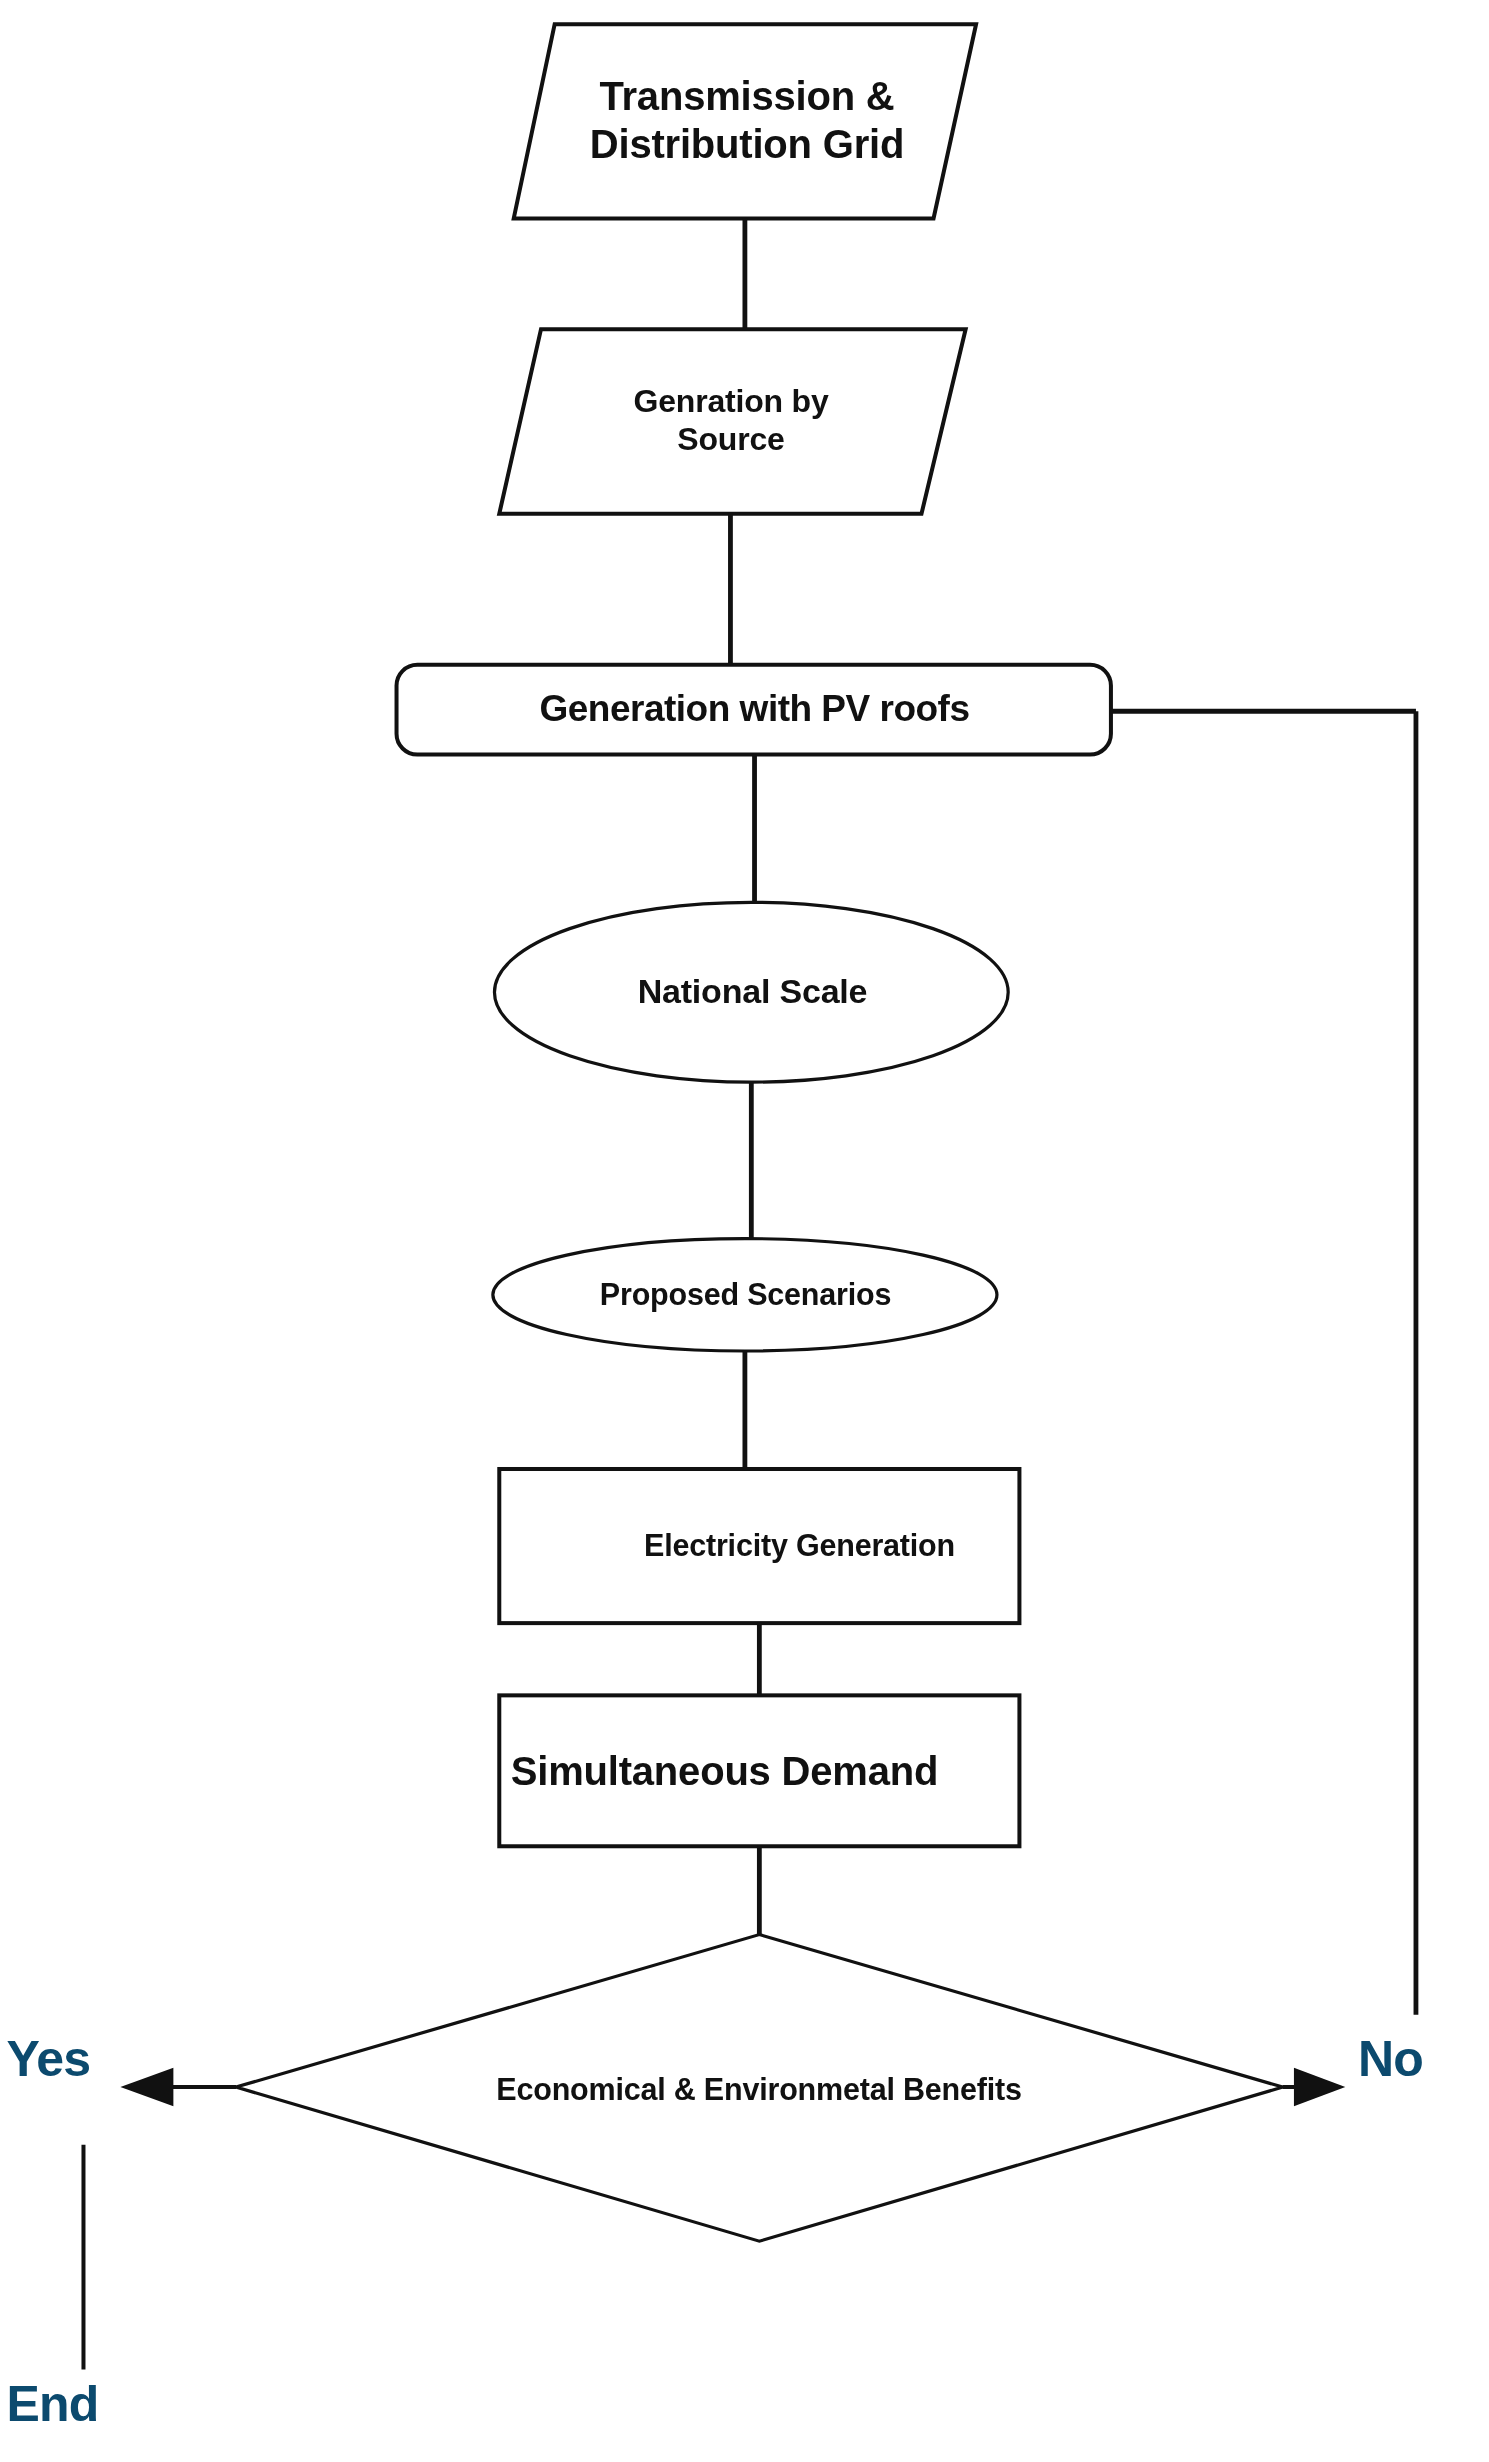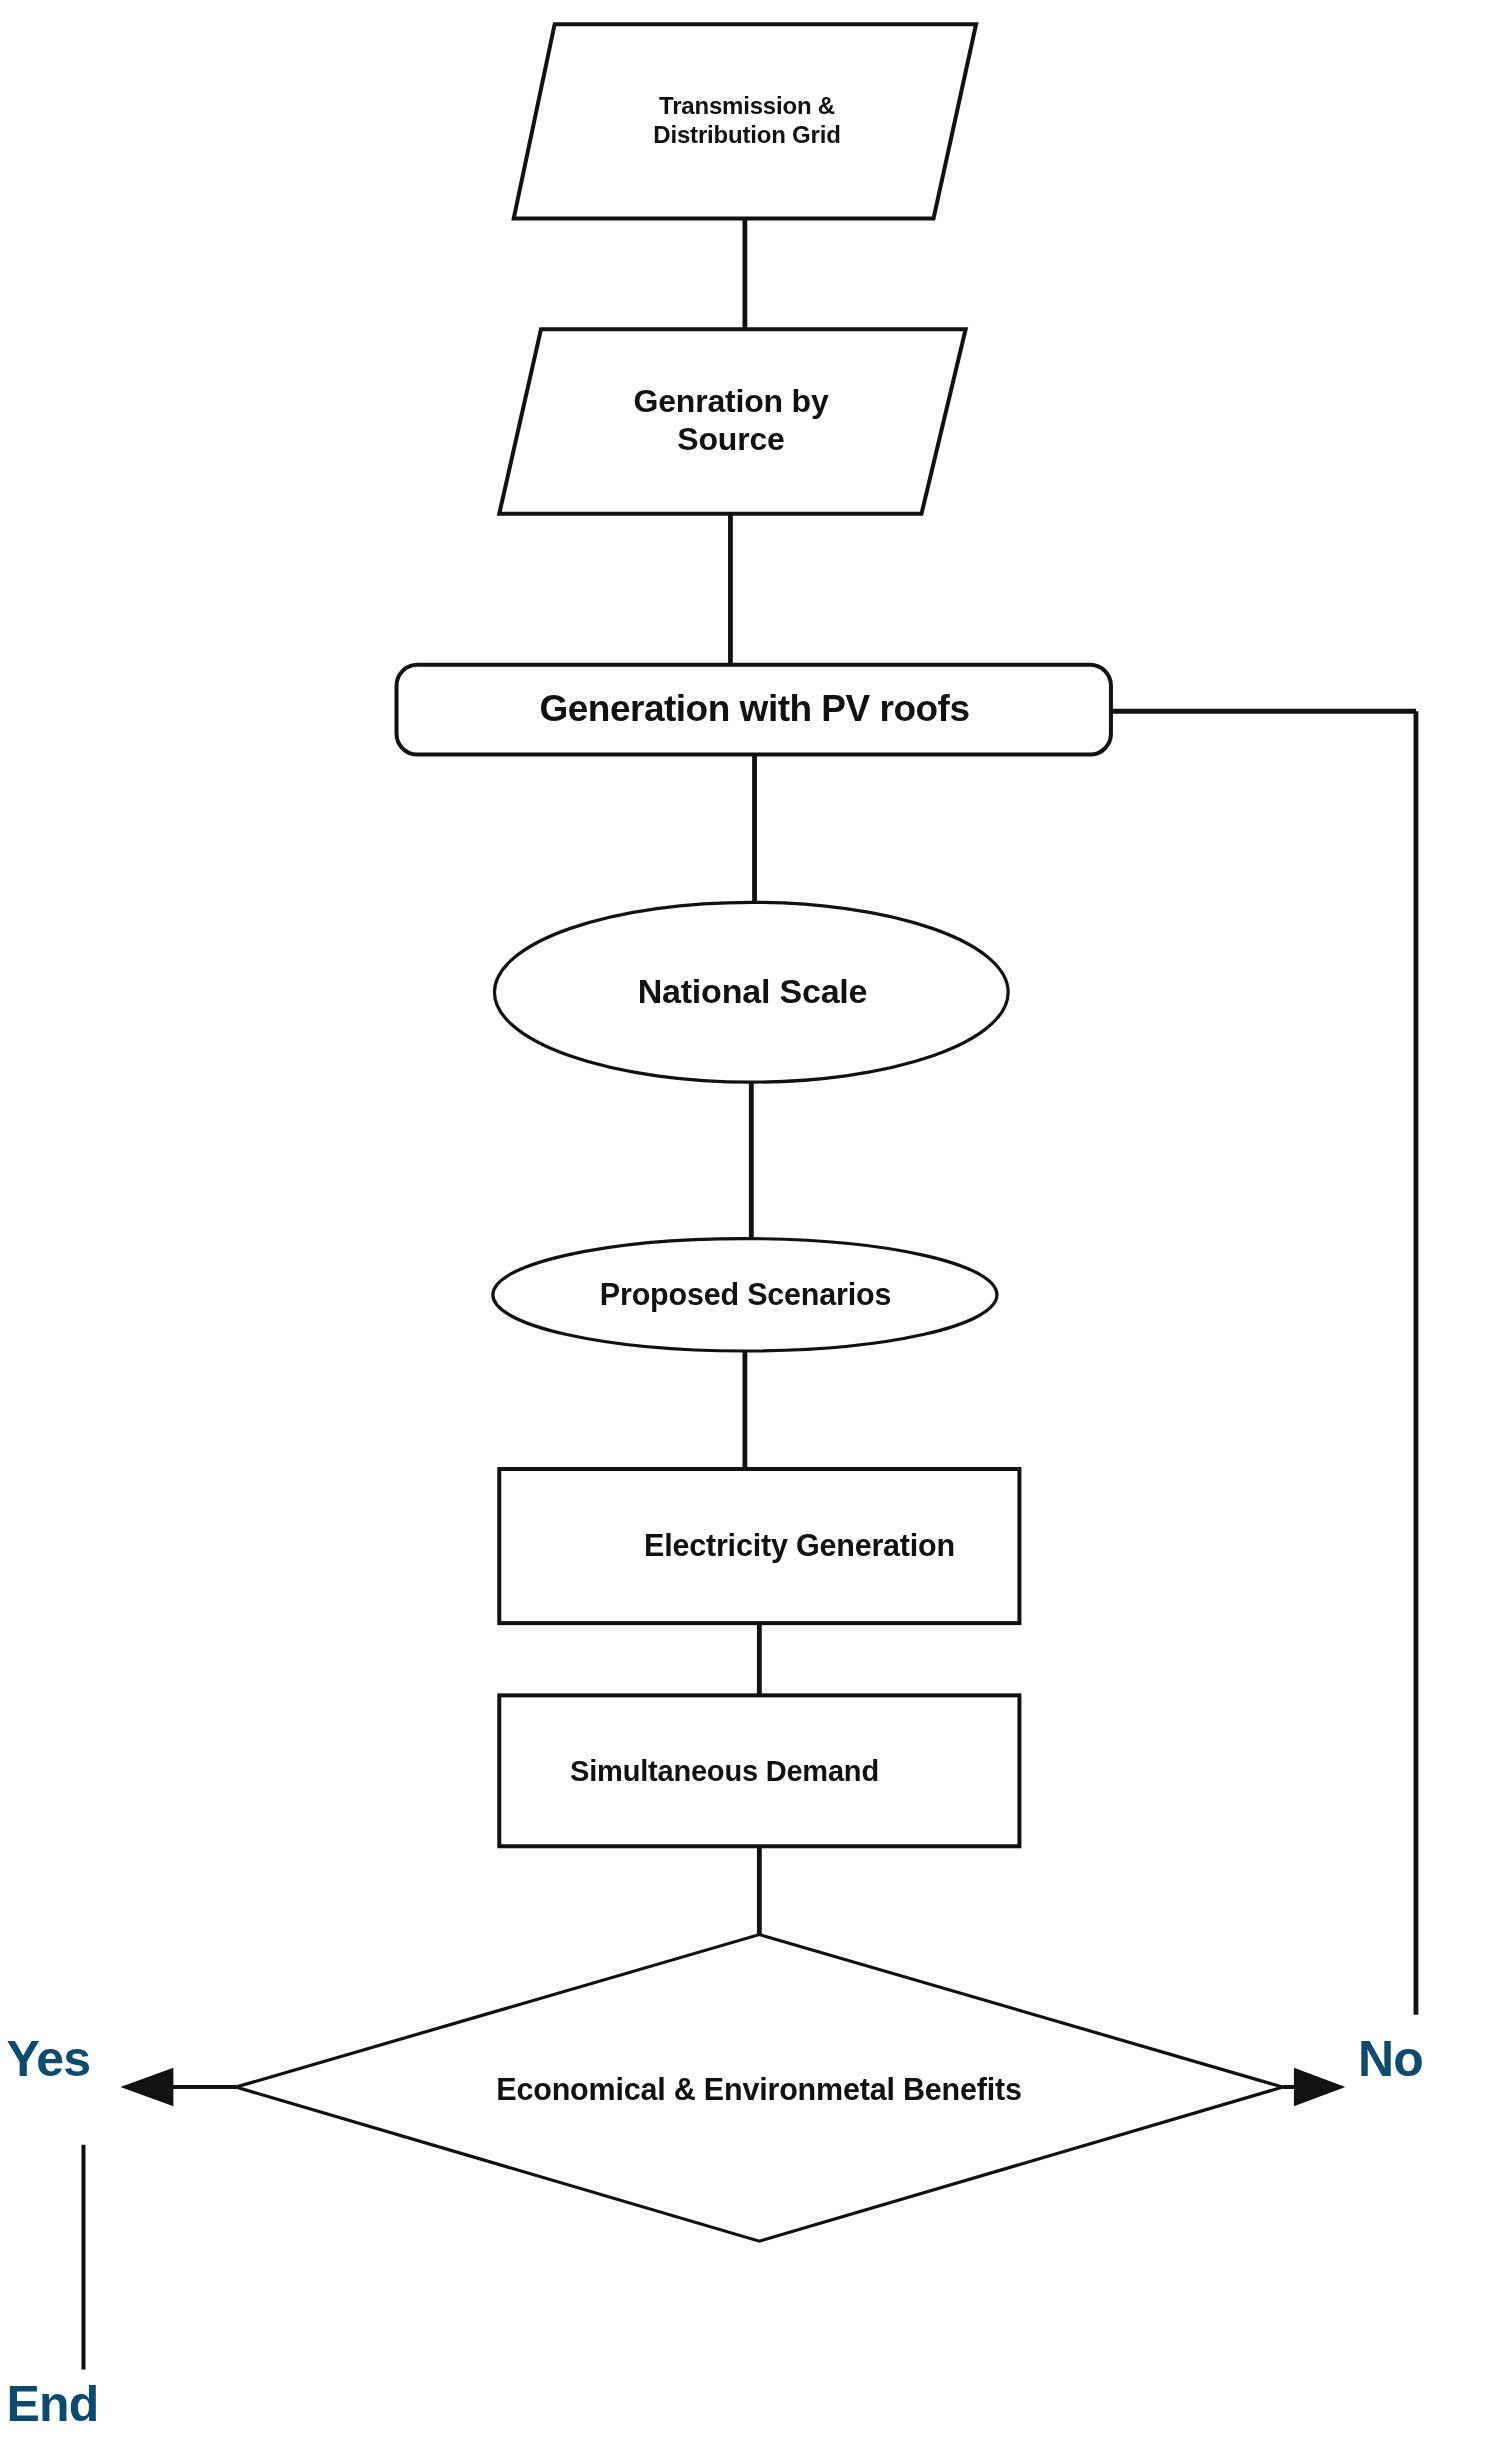--- a/index.html
+++ b/index.html
@@ -55,21 +55,21 @@
     color: #111111;
     font-weight: bold;
     font-family: "Liberation Sans", sans-serif;
     line-height: 1.18;
     letter-spacing: -0.2px;
     pointer-events: none;
     white-space: pre-line;
   }
   .lbl-grid {
     left: 530px; top: 24px; width: 434px; height: 193px;
-    font-size: 24px;
+    font-size: 40px;
   }
   .lbl-source {
     left: 514px; top: 329px; width: 434px; height: 183px;
     font-size: 32px;
   }
   .lbl-pv {
     left: 401px; top: 663px; width: 707px; height: 92px;
     font-size: 37px;
     letter-spacing: -0.5px;
   }
@@ -81,21 +81,21 @@
     left: 495px; top: 1240px; width: 501px; height: 109px;
     font-size: 30.5px;
   }
   .lbl-elecgen {
     left: 501px; top: 1469px; width: 517px; height: 153px;
     font-size: 30.5px;
     padding-left: 40px;
   }
   .lbl-simdemand {
     left: 501px; top: 1696px; width: 447px; height: 151px;
-    font-size: 29px;
+    font-size: 40px;
   }
   .lbl-diamond {
     left: 265px; top: 2051px; width: 988px; height: 77px;
     font-size: 30.5px;
     text-align: right;
   }
   .edge-label {
     position: absolute;
     color: #0c4a6e;
     font-weight: bold;

